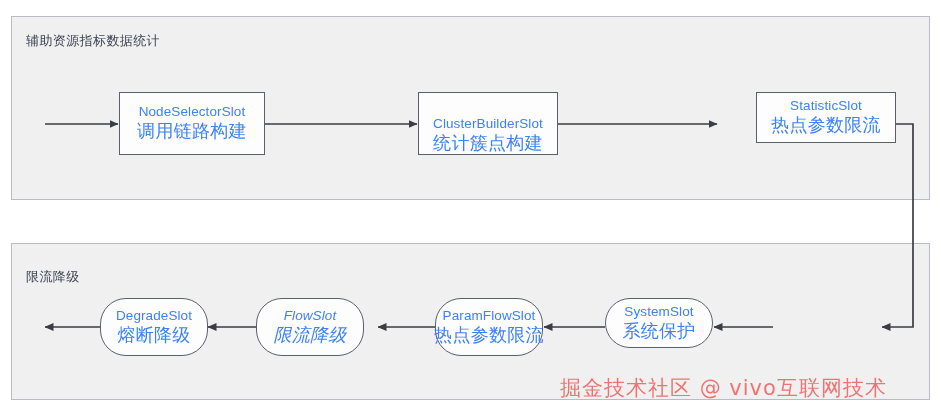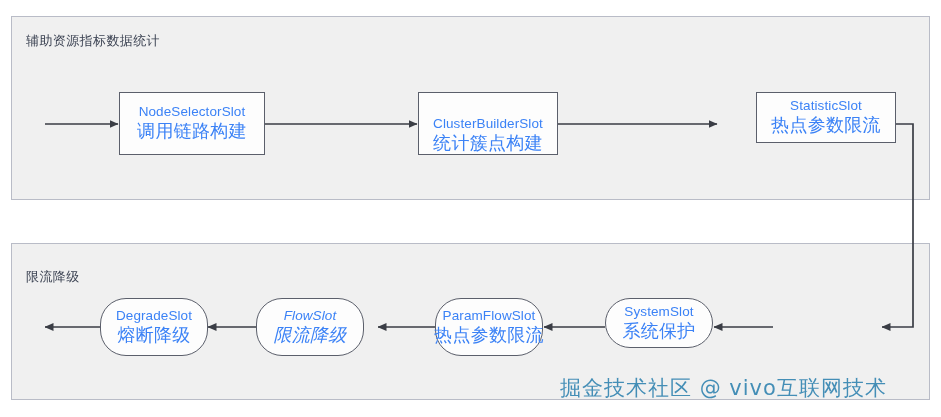--- a/index.html
+++ b/index.html
@@ -61,21 +61,21 @@
     left: 0;
     top: 0;
     width: 941px;
     height: 417px;
     pointer-events: none;
     overflow: visible;
   }
   .watermark {
     position: absolute;
     font-size: 21px;
-    color: #0369a1;
+    color: #ef4444;
     opacity: 0.72;
     white-space: nowrap;
     letter-spacing: 1px;
     font-family: "DejaVu Sans", sans-serif;
   }
 </style>
 </head>
 <body>
 
 <div id="canvas">

